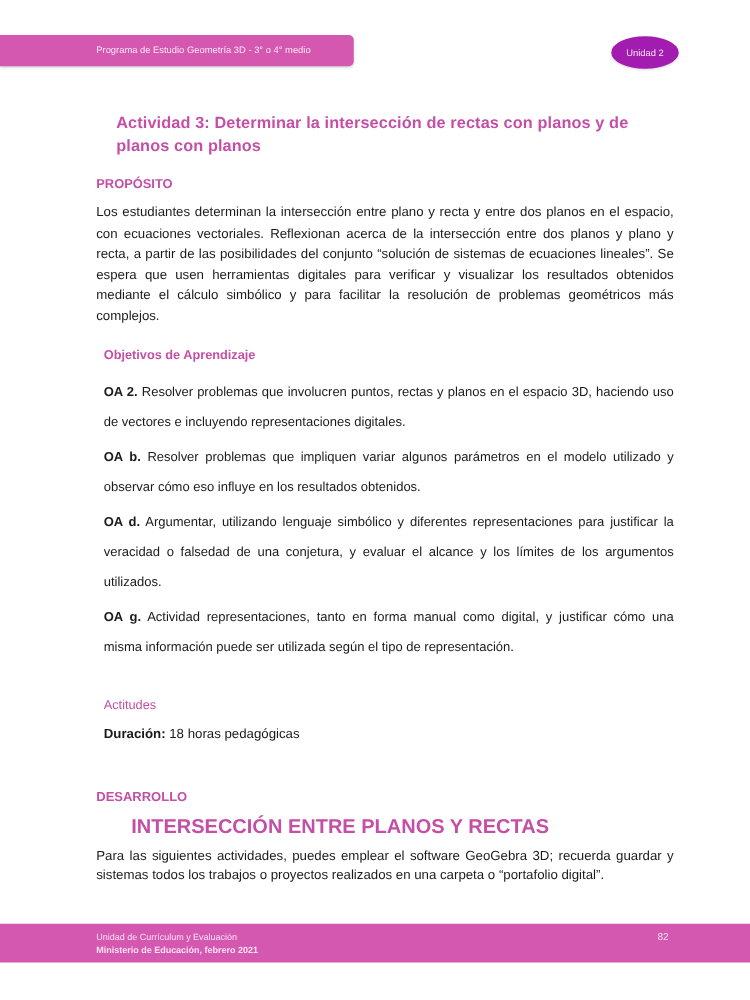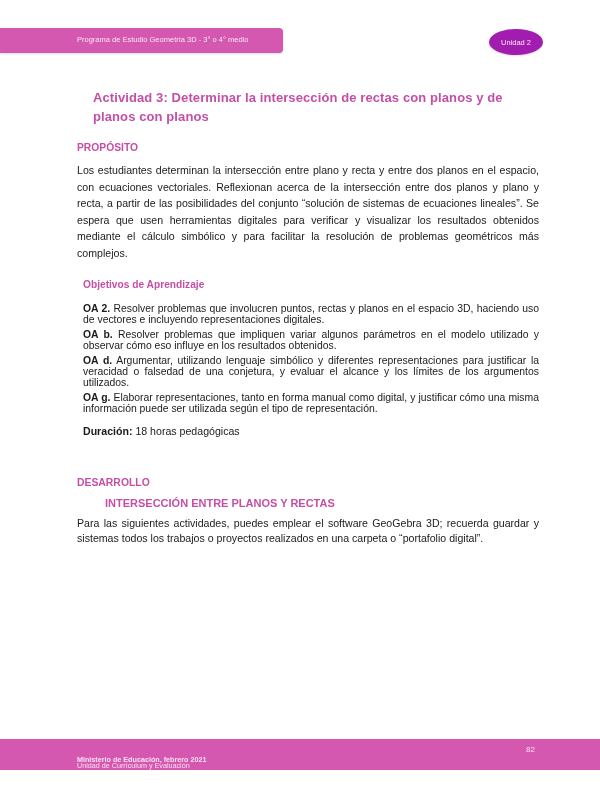--- a/index.html
+++ b/index.html
@@ -33,43 +33,43 @@
   }
   .section-label {
     font-size:10.3px; font-weight:bold; color:#c44fa6; margin:5px 0 0 0;
   }
   .para {
     font-size:10.6px; line-height:16.6px; text-align:justify; margin:9px 0 0 0;
   }
   .sub-heading {
     font-size:10.2px; font-weight:bold; color:#c44fa6; margin:17px 0 0 6px;
   }
-  .oa { font-size:10.4px; line-height:11px; text-align:justify; margin:13px 0 0 6px; }
+  .oa { font-size:10.4px; line-height:24px; text-align:justify; margin:13px 0 0 6px; }
   .oa + .oa { margin-top:4px; }
   .oa b { font-weight:bold; }
   .actitudes { font-size:10.2px; color:#c44fa6; margin:28px 0 0 6px; }
   .bullet-list { list-style:none; padding:0; margin:17px 0 0 6px; }
   .bullet-list li { font-size:10.6px; position:relative; padding-left:20px; }
   .bullet-list li .dot {
     position:absolute; left:4px; top:5px; width:4px; height:4px;
     background:#1a1a1a; border-radius:50%;
   }
   .duration { font-size:10.6px; margin:11px 0 0 6px; }
   .desarrollo { font-size:10.4px; font-weight:bold; color:#c44fa6; margin:40px 0 0 0; }
-  .inter { font-size:11px; font-weight:bold; color:#c44fa6; margin:9px 0 0 0;padding-left:28px; }
+  .inter { font-size:16px; font-weight:bold; color:#c44fa6; margin:9px 0 0 0;padding-left:28px; }
   .para2 { font-size:10.6px; line-height:15.6px; text-align:justify; margin:7px 0 0 0; }
 
   .footer-bar {
     position:absolute; left:0; top:739px; width:600px; height:31px;
     background:#d457b0;
   }
   .footer-bar .f1, .footer-bar .f2 {
     position:absolute; left:77px; font-size:7.2px; color:#fbe1f2; white-space:nowrap;
   }
-  .footer-bar .f1 { top:22px; }
+  .footer-bar .f1 { top:6px; }
   .footer-bar .f2 { top:16px;font-weight:bold; }
   .footer-bar .page { position:absolute; left:526px; top:6px; font-size:8px; color:#fbe1f2; }
 </style>
 </head>
 <body>
 
 <div class="header-bar">
   <span>Programa de Estudio Geometría 3D - 3° o 4° medio</span>
 </div>
 <div class="unit-pill">
@@ -79,22 +79,23 @@
 <div class="content">
   <h1 class="title">Actividad 3: Determinar la intersección de rectas con planos y de planos con planos</h1>
   <div class="section-label">PROPÓSITO</div>
   <p class="para">Los estudiantes determinan la intersección entre plano y recta y entre dos planos en el espacio, con ecuaciones vectoriales. Reflexionan acerca de la intersección entre dos planos y plano y recta, a partir de las posibilidades del conjunto “solución de sistemas de ecuaciones lineales”. Se espera que usen herramientas digitales para verificar y visualizar los resultados obtenidos mediante el cálculo simbólico y para facilitar la resolución de problemas geométricos más complejos.</p>
 
   <div class="sub-heading">Objetivos de Aprendizaje</div>
 
   <p class="oa"><b>OA 2.</b><span> Resolver problemas que involucren puntos, rectas y planos en el espacio 3D, haciendo uso de vectores e incluyendo representaciones digitales.</span></p>
   <p class="oa"><b>OA b.</b><span> Resolver problemas que impliquen variar algunos parámetros en el modelo utilizado y observar cómo eso influye en los resultados obtenidos.</span></p>
   <p class="oa"><b>OA d.</b><span> Argumentar, utilizando lenguaje simbólico y diferentes representaciones para justificar la veracidad o falsedad de una conjetura, y evaluar el alcance y los límites de los argumentos utilizados.</span></p>
-  <p class="oa"><b>OA g.</b><span> Elaborar representaciones, tanto en forma manual como digital, y justificar cómo una misma información puede ser utilizada según el tipo de representación.</span></p>
+  <p class="oa"><b>OA g.</b><span> Actividad representaciones, tanto en forma manual como digital, y justificar cómo una misma información puede ser utilizada según el tipo de representación.</span></p>
 
+  <div class="actitudes">Actitudes</div>
 
   <div class="duration"><b>Duración:</b><span> 18 horas pedagógicas</span></div>
 
   <div class="desarrollo">DESARROLLO</div>
   <div class="inter">INTERSECCIÓN ENTRE PLANOS Y RECTAS</div>
   <p class="para2">Para las siguientes actividades, puedes emplear el software GeoGebra 3D; recuerda guardar y sistemas todos los trabajos o proyectos realizados en una carpeta o “portafolio digital”.</p>
 </div>
 
 <div class="footer-bar">
   <span class="f1">Unidad de Currículum y Evaluación</span>

